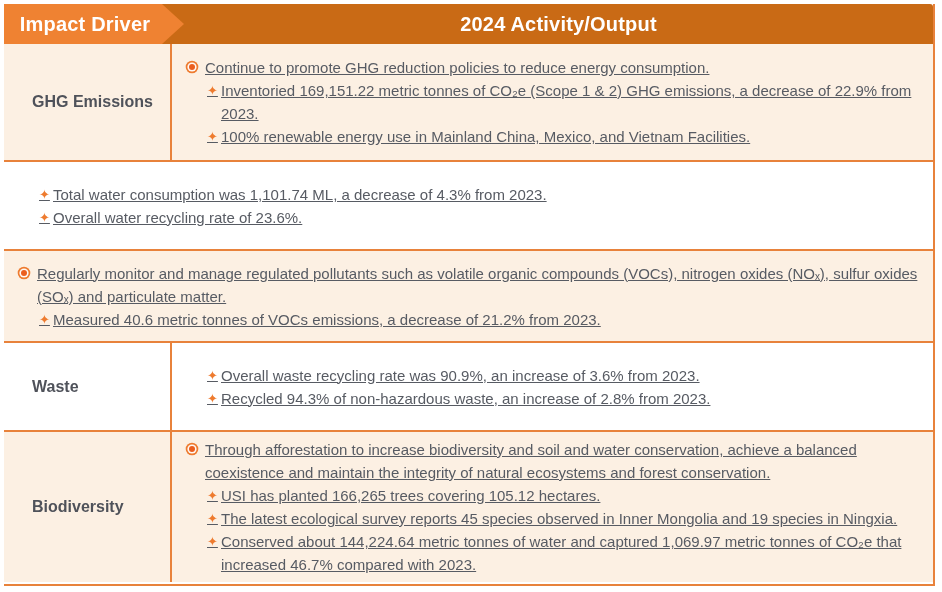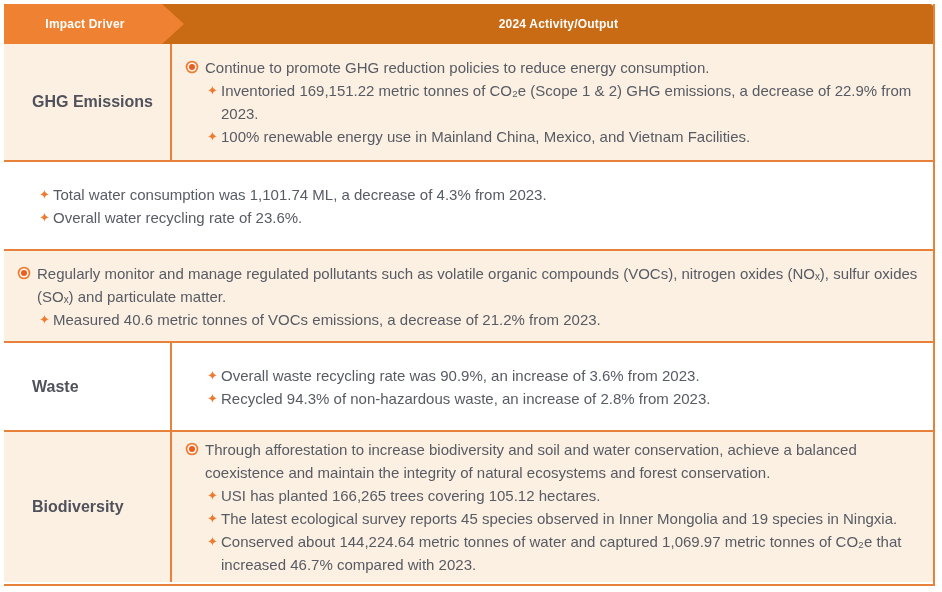--- a/index.html
+++ b/index.html
@@ -22,41 +22,41 @@
     border-bottom:2px solid var(--border);
   }
   
   .thead{position:relative;height:40px;background:var(--header-dark);border-radius:3px 3px 0 0;}
   .thead-arrow{
     position:absolute;left:0;top:0;height:100%;width:180px;
     background:var(--header-light);
     clip-path:polygon(0 0,158px 0,100% 50%,158px 100%,0 100%);
   }
   .th{position:absolute;top:0;height:100%;display:flex;align-items:center;justify-content:center;
-      color:#ffffff;font-weight:bold;font-size:12px;letter-spacing:.2px;}
+      color:#ffffff;font-weight:bold;font-size:20px;letter-spacing:.2px;}
   .th-driver{left:0;width:162px;z-index:2;}
   .th-activity{left:180px;right:0;}
   
   .row{display:flex;border-bottom:2px solid var(--border);}
   .row:last-child{border-bottom:none;}
   .row.cream{background:var(--row-cream);}
   .row.white{background:var(--row-white);}
   .r1{height:118px;}
   .r2{height:89px;}
   .r3{height:92px;}
   .r4{height:89px;}
   .r5{height:150px;}
   .cell-driver{
     flex:0 0 168px;border-right:2px solid var(--border);
     display:flex;align-items:center;padding-left:28px;
     font-weight:bold;font-size:16px;color:var(--driver-text);
   }
   .cell-activity{
     flex:1;display:flex;flex-direction:column;justify-content:center;
-    padding:8px 12px 8px 13px;font-size:15px;line-height:23px;
+    padding:8px 12px 8px 13px;font-size:15px;line-height:23px;text-decoration:underline;
   }
   .line{display:flex;align-items:flex-start;}
   .bullet-line .marker{
     flex:0 0 auto;width:6px;height:6px;border-radius:50%;
     background:var(--bullet-core);
     box-shadow:0 0 0 1.6px rgba(255,255,255,.95),0 0 0 3.3px var(--accent);
     margin:8px 10px 0 4px;
   }
   .sub-line{margin-left:22px;}
   .sub-line .marker{

